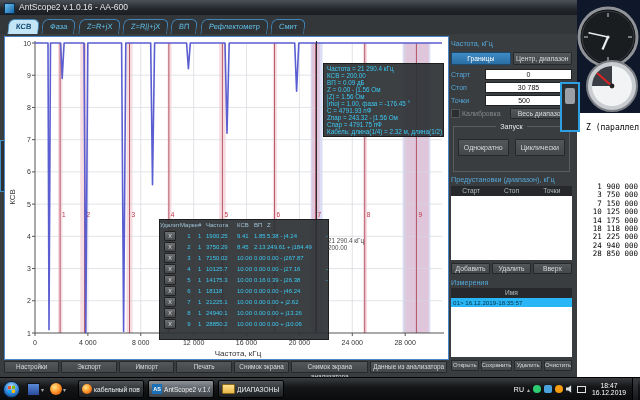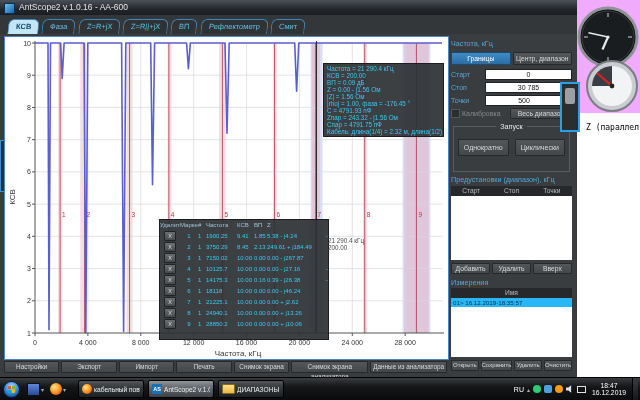--- a/index.html
+++ b/index.html
@@ -1,19 +1,19 @@
 <!DOCTYPE html>
 <html><head>
 <meta charset="utf-8">
 <style>
   html,body{margin:0;padding:0;}
   body{width:640px;height:400px;position:relative;overflow:hidden;background:#000;
        font-family:"Liberation Sans",sans-serif;-webkit-font-smoothing:antialiased;}
   
-  .desktop-right{position:absolute;left:577px;top:0;width:63px;height:267px;background:#f0abfc;}
+  .desktop-right{position:absolute;left:577px;top:0;width:63px;height:267px;background:#0f172a;}
   .notepad{position:absolute;left:0;top:113px;width:63px;height:264px;background:#fff;color:#000;}
   .notepad .np-title{position:absolute;left:9px;top:10px;font-family:"DejaVu Sans Mono",monospace;font-size:8px;white-space:nowrap;}
   .notepad .np-list{position:absolute;right:2px;top:70px;text-align:right;font-family:"DejaVu Sans Mono",monospace;font-size:7.5px;line-height:8.4px;white-space:pre;}
   .gadget-mini{position:absolute;left:560px;top:82px;width:20px;height:50px;background:#2b2e31;border:2px solid #2e9fe0;box-sizing:border-box;}
   .gadget-mini .blob{position:absolute;left:3px;top:4px;width:10px;height:16px;background:#9aa0a6;border-radius:2px;}
   
   .app{position:absolute;left:0;top:0;width:577px;height:377px;background:#3a3d40;}
   .titlebar{position:absolute;left:0;top:0;right:0;height:15px;
      background:linear-gradient(#4a5158,#23272c 60%,#1b1e22);color:#e8e8e8;font-size:8.5px;line-height:15px;text-align:right;}
   .titlebar .appicon{position:absolute;left:4px;top:3px;width:9px;height:9px;
@@ -409,20 +409,29 @@
   </svg>
   <svg width="56" height="54" style="position:absolute;left:7px;top:59px;">
     <circle cx="28" cy="27" r="25" fill="#c9cdd1" stroke="#7a7e82" stroke-width="2"></circle>
     <circle cx="28" cy="27" r="20" fill="#f2f3f4"></circle>
     <path d="M 8 27 A 20 20 0 0 1 28 7 L 28 27 Z" fill="#3a3e44"></path>
     <line x1="28" y1="27" x2="13" y2="14" stroke="#d22" stroke-width="2"></line>
     <circle cx="28" cy="27" r="2.4" fill="#222"></circle>
   </svg>
   <div class="notepad">
     <div class="np-title">Z (параллел</div>
+    <div class="np-list" id="nplist">1 900 000
+3 750 000
+7 150 000
+10 125 000
+14 175 000
+18 118 000
+21 225 000
+24 940 000
+28 850 000</div>
   </div>
 </div>
 <div class="gadget-mini">
     <span class="blob"></span>
   </div>
 
 <div class="taskbar">
   <div class="orb">
     <span class="flag">
       <i style="background:#f35325;"></i>

